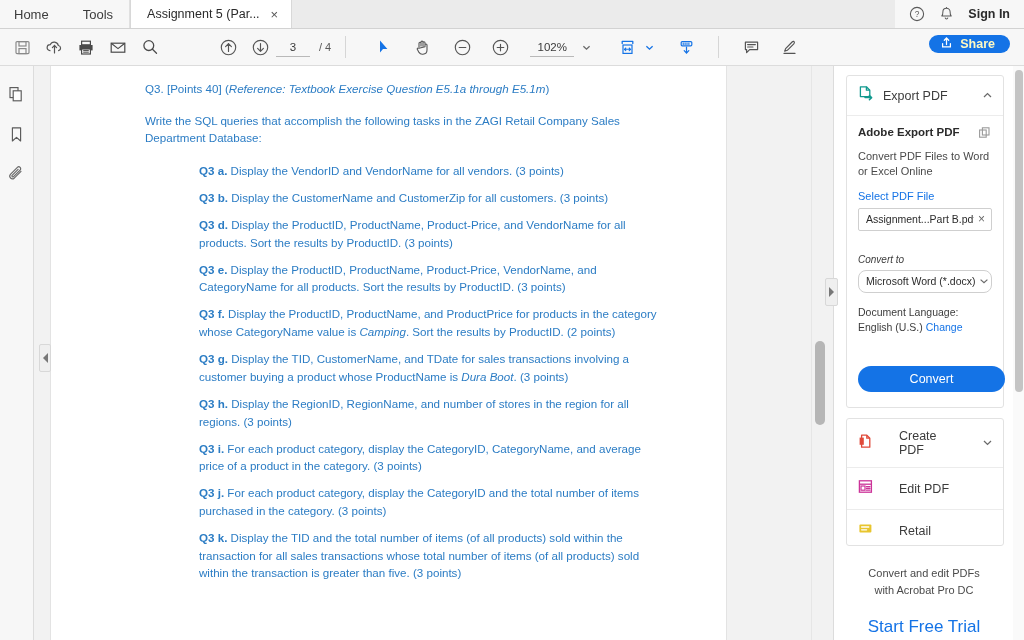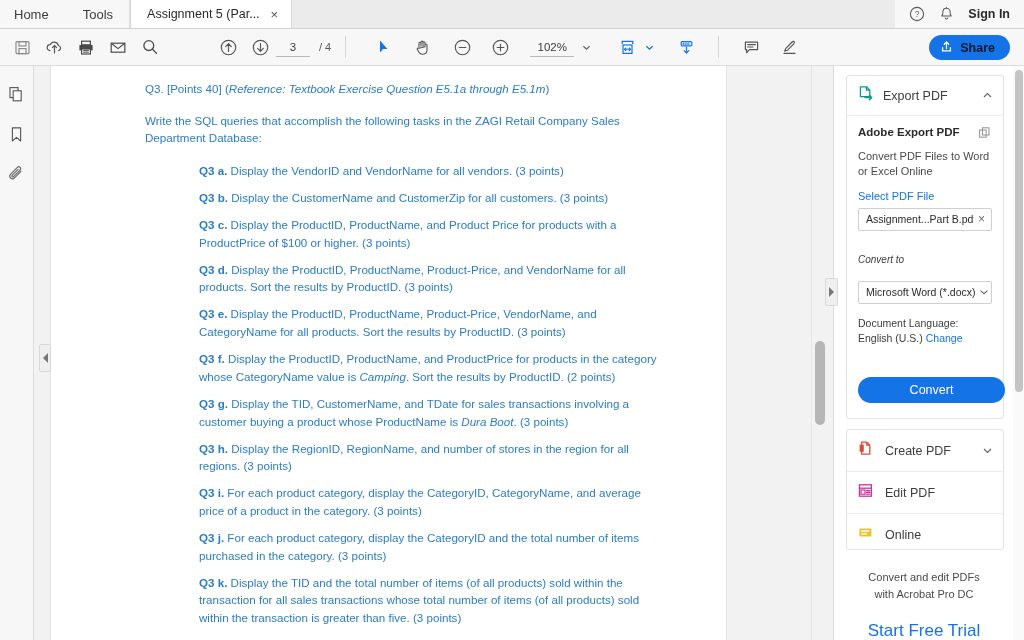--- a/index.html
+++ b/index.html
@@ -62,22 +62,22 @@
   }
   .page-total { font-size:11px; color:#5a5a5a; margin-left:9px; }
   .zoom-field {
     width:44px; height:19px; border:none; border-bottom:1px solid #b9b9b9;
     background:transparent; font-size:11.5px; color:#3a3a3a; text-align:center;
     outline:none; font-family:"Liberation Sans", sans-serif; padding:0;
   }
   .zoom-caret { margin-left:8px; cursor:pointer; display:flex; align-items:center;}
   .share-btn {
     position:absolute; right:14px; top:6px;
-    height:25px; padding:0 15px 0 11px; border-radius:13px;
-    background:#1473e6; color:#0f172a; font-size:12.5px; font-weight:bold;
+    height:18px; padding:0 15px 0 11px; border-radius:13px;
+    background:#1473e6; color:#fef9c3; font-size:12.5px; font-weight:bold;
     display:flex; align-items:center; gap:7px; cursor:pointer; border:none;
     font-family:"Liberation Sans", sans-serif;
   }
 
   
   .left-rail {
     position:absolute; left:0; top:66px; width:34px; height:574px;
     background:#f7f7f7; border-right:1px solid #dcdcdc;
     display:flex; flex-direction:column; align-items:center; padding-top:16px; gap:16px;
   }
@@ -150,33 +150,33 @@
   .rp-sub { font-size:11px; color:#4a4a4a; line-height:1.35; margin-top:5px; }
   .rp-link { font-size:11px; color:#1473e6; margin-top:11px; cursor:pointer; }
   .rp-filebox {
     margin-top:6px; height:23px; border:1px solid #cfcfcf; border-radius:2px;
     display:flex; align-items:center; padding:0 6px 0 7px; gap:4px;
   }
   .rp-filename { font-size:10.5px; color:#2b2b2b; flex:1; white-space:nowrap; overflow:hidden; }
   .rp-filex { font-size:12px; color:#6a6a6a; cursor:pointer; line-height:1; }
   .rp-label { font-size:10px; color:#3c3c3c; margin-top:23px;font-style:italic; }
   .rp-select {
-    margin-top:16px; height:23px; border:1px solid #cfcfcf; border-radius:2px;
+    margin-top:5px; height:23px; border:1px solid #cfcfcf; border-radius:8px;
     display:flex; align-items:center; padding:0 2px 0 7px; cursor:pointer;
   }
   .rp-select-val { font-size:10.5px; color:#2b2b2b; flex:1; }
   .rp-lang { font-size:10.5px; color:#3c3c3c; margin-top:12px; line-height:1.45; }
   .rp-lang a { color:#1473e6; text-decoration:none; cursor:pointer; }
   .rp-convert {
     margin:31px auto 2px auto; display:block; width:147px; height:26px;
     border:none; border-radius:13px; background:#1473e6; color:#fff;
     font-size:12.5px; cursor:pointer; font-family:"Liberation Sans", sans-serif;
   }
   .rp-tool {
-    display:flex; align-items:center; gap:11px;
+    display:flex; align-items:center; gap:25px;
     padding:10px 10px; border-bottom:1px solid #ececec; cursor:pointer;
   }
   .rp-tool:last-child { border-bottom:none; }
   .rp-tool-label { font-size:12.5px; color:#3c3c3c; flex:1; }
   .rp-footer { text-align:center; margin-top:19px; }
   .rp-footer-text { font-size:11px; color:#4a4a4a; line-height:1.5; }
   .rp-footer-link { font-size:17px; color:#1473e6; margin-top:19px; cursor:pointer; }
   .rp-scrollbar {
     position:absolute; right:0; top:0; width:11px; height:574px; background:#fafafa;
   }
@@ -388,21 +388,20 @@
 
     <div class="page">
       <div class="page-content">
         <p class="q-head"><span>Q3. [Points 40] (</span><span class="ital">Reference: Textbook Exercise Question E5.1a through E5.1m</span><span>)</span></p>
 
         <p class="q-intro">Write the SQL queries that accomplish the following tasks in the ZAGI Retail Company Sales Department Database:</p>
 
         <ul class="q-list">
           <li class="q-item"><b>Q3 a.</b><span> Display the VendorID and VendorName for all vendors. (3 points)</span></li>
           <li class="q-item"><b>Q3 b.</b><span> Display the CustomerName and CustomerZip for all customers. (3 points)</span></li>
-          <li class="q-item"><b>Q3 c.</b><span> Display the ProductID, ProductName, and Product Price for products with a ProductPrice of $100 or higher. (3 points)</span></li>
           <li class="q-item"><b>Q3 d.</b><span> Display the ProductID, ProductName, Product-Price, and VendorName for all products. Sort the results by ProductID. (3 points)</span></li>
           <li class="q-item"><b>Q3 e.</b><span> Display the ProductID, ProductName, Product-Price, VendorName, and CategoryName for all products. Sort the results by ProductID. (3 points)</span></li>
           <li class="q-item"><b>Q3 f.</b><span> Display the ProductID, ProductName, and ProductPrice for products in the category whose CategoryName value is </span><i>Camping</i><span>. Sort the results by ProductID. (2 points)</span></li>
           <li class="q-item"><b>Q3 g.</b><span> Display the TID, CustomerName, and TDate for sales transactions involving a customer buying a product whose ProductName is </span><i>Dura Boot</i><span>. (3 points)</span></li>
           <li class="q-item"><b>Q3 h.</b><span> Display the RegionID, RegionName, and number of stores in the region for all regions. (3 points)</span></li>
           <li class="q-item"><b>Q3 i.</b><span> For each product category, display the CategoryID, CategoryName, and average price of a product in the category. (3 points)</span></li>
           <li class="q-item"><b>Q3 j.</b><span> For each product category, display the CategoryID and the total number of items purchased in the category. (3 points)</span></li>
           <li class="q-item"><b>Q3 k.</b><span> Display the TID and the total number of items (of all products) sold within the transaction for all sales transactions whose total number of items (of all products) sold within the transaction is greater than five. (3 points)</span></li>
         </ul>
       </div>
@@ -501,21 +500,21 @@
           </span>
           <span class="rp-tool-label">Edit PDF</span>
         </div>
         <div class="rp-tool" style="padding-bottom:4px;">
           <span>
             <svg width="17" height="17" viewBox="0 0 17 17">
                 <rect x="2.4" y="4.4" width="12" height="8" rx="1" fill="#e8c52e"></rect>
                 <path d="M4.6 7h7.2M4.6 9.8h5" stroke="#fff" stroke-width="1.3" stroke-linecap="round"></path>
               </svg>
           </span>
-          <span class="rp-tool-label">Online</span>
+          <span class="rp-tool-label">Retail</span>
         </div>
       </div>
 
       <div class="rp-footer">
         <div class="rp-footer-text">Convert and edit PDFs</div>
         <div class="rp-footer-text">with Acrobat Pro DC</div>
         <div class="rp-footer-link">Start Free Trial</div>
       </div>
 
     </div>

